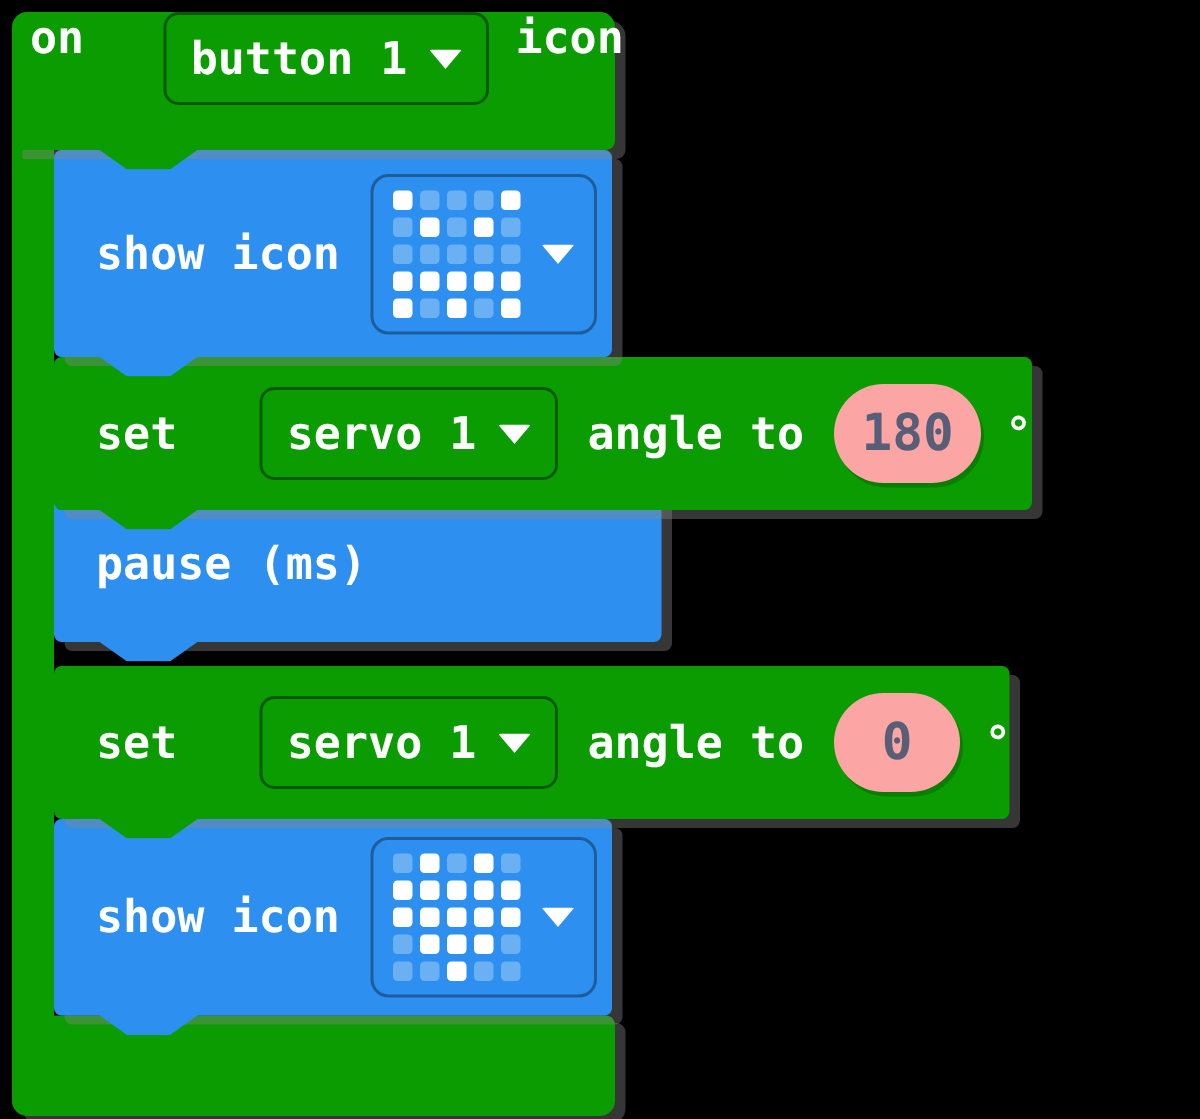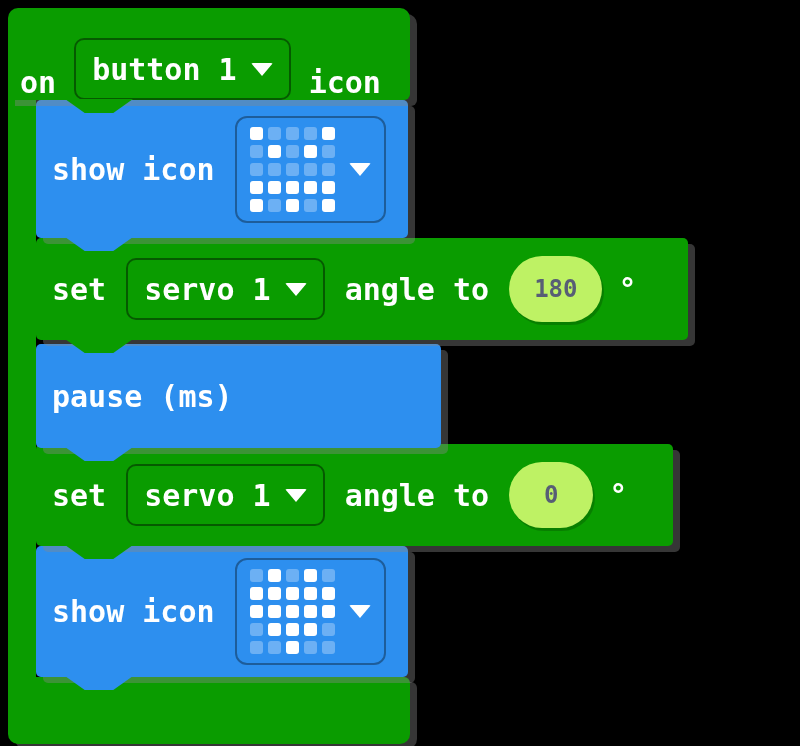--- a/index.html
+++ b/index.html
@@ -5,65 +5,65 @@
   html,body{margin:0;padding:0;}
   body{
     width:800px;height:746px;background:#000;overflow:hidden;position:relative;
     font-family:"DejaVu Sans Mono","Liberation Mono",monospace;font-weight:bold;
   }
   .canvas{position:absolute;inset:0;}
   
   .c-header{
     position:absolute;left:8px;top:8px;width:402px;height:92px;z-index:60;
     background:var(--green);border-radius:10px 10px 6px 0;
-    display:flex;align-items:flex-end;gap:18px;padding-left:12px;box-sizing:border-box;
+    display:flex;align-items:flex-start;gap:18px;padding-left:12px;box-sizing:border-box;
     box-shadow:7px 6px 0 rgba(135,135,135,0.40);
   }
   .c-spine{position:absolute;left:8px;top:96px;width:28px;height:584px;background:var(--green);z-index:3;}
   .c-footer{
     position:absolute;left:8px;top:677px;width:402px;height:67px;z-index:4;
     background:var(--green);border-radius:0 6px 10px 10px;
     box-shadow:7px 5px 0 rgba(135,135,135,0.40);
   }
   
   .stmt{
     position:absolute;left:36px;display:flex;align-items:center;gap:20px;
-    padding-left:16px;box-sizing:border-box;border-radius:5px;
+    padding-left:28px;box-sizing:border-box;border-radius:5px;
     box-shadow:7px 6px 0 rgba(135,135,135,0.40);
   }
   .stmt.green{background:var(--green);}
   .stmt.blue{background:var(--blue);}
   
   .tabbed::after{
     content:"";position:absolute;left:29px;top:calc(100% - 1px);width:68px;height:14px;
     background:inherit;clip-path:polygon(0 0,100% 0,71% 100%,29% 100%);
   }
   .c-header::after{
     content:"";position:absolute;left:57px;top:calc(100% - 1px);width:68px;height:14px;
     background:inherit;clip-path:polygon(0 0,100% 0,71% 100%,29% 100%);
   }
   .s1{top:100px;height:138px;width:372px;z-index:50;}
   .s2{top:238px;height:102px;width:652px;z-index:40;}
-  .s3{top:344px;height:104px;width:405px;z-index:30;}
+  .s3{top:324px;height:104px;width:405px;z-index:30;}
   .s4{top:444px;height:102px;width:637px;z-index:20;}
   .s5{top:546px;height:131px;width:372px;z-index:10;}
   
   .lbl{color:#fff;font-size:30px;white-space:pre;}
   .deg{color:#fff;font-size:30px;margin-left:-4px;}
   
   .dd{
     display:flex;align-items:center;gap:14px;height:62px;padding:0 16px;
-    border:2px solid rgba(0,0,0,0.42);border-radius:10px;box-sizing:border-box;cursor:pointer;
+    border:2px solid rgba(0,0,0,0.42);border-radius:10px;box-sizing:border-box;cursor:pointer;margin-left:35px;
   }
   .dd .lbl{font-size:30px;}
   
   .pill{
     display:flex;align-items:center;justify-content:center;gap:13px;height:66px;
-    min-width:34px;padding:0 25px;background:#bef264;border-radius:33px;
-    color:var(--pillText);font-size:24px;cursor:pointer;
+    min-width:34px;padding:0 25px;background:#fca5a5;border-radius:33px;
+    color:var(--pillText);font-size:34px;cursor:pointer;
     box-shadow:2px 3px 0 rgba(0,0,0,0.18);
   }
   
   .tri{width:0;height:0;border-left:11px solid transparent;border-right:11px solid transparent;
        border-top:13px solid #fff;border-radius:2px;}
   .tri.dark{border-top-color:var(--pillText);}
   
   .icon-field{
     display:flex;align-items:center;gap:14px;padding:9px 13px;
     border:2px solid rgba(0,0,0,0.35);border-radius:12px;cursor:pointer;

